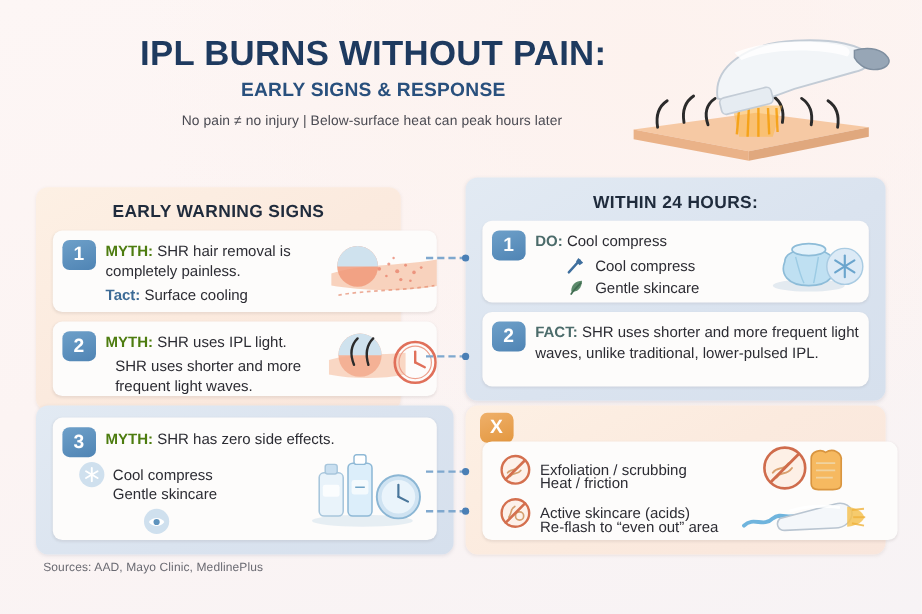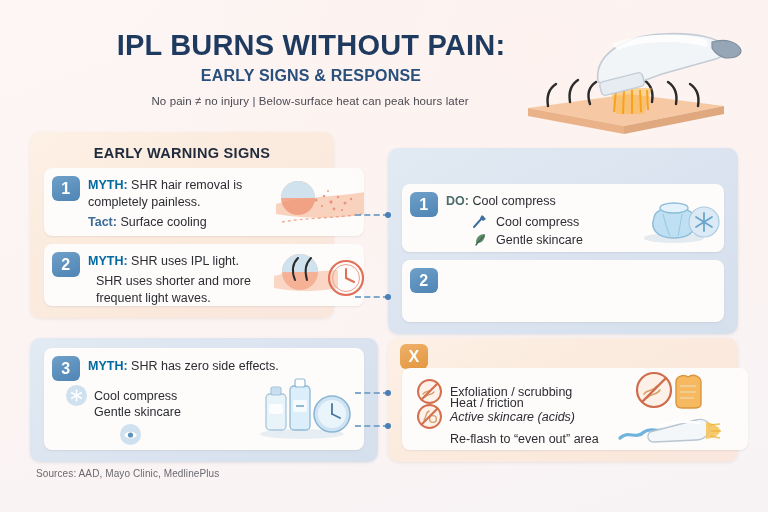--- a/index.html
+++ b/index.html
@@ -44,21 +44,21 @@
   
   .panel { position: absolute; border-radius: 10px; }
   .panel-peach {
     background: linear-gradient(150deg, #fdf0e4 0%, #fbeade 50%, #f9e6dc 100%);
     box-shadow: 0 1px 3px rgba(120,90,70,.10);
   }
   .panel-blue {
     background: linear-gradient(150deg, #e2eaf3 0%, #dae3ef 55%, #d6e0ed 100%);
     box-shadow: 0 1px 3px rgba(70,90,120,.12);
   }
-  #panel-left-top   { left: 30px;  top: 132px; width: 304px; height: 186px; }
+  #panel-left-top   { left: 30px;  top: 156px; width: 304px; height: 186px; }
   #panel-right-top  { left: 388px; top: 148px; width: 350px; height: 186px; }
   #panel-left-bot   { left: 30px;  top: 338px; width: 348px; height: 124px; }
   #panel-right-bot  { left: 388px; top: 338px; width: 350px; height: 124px; }
 
   .panel-heading {
     position: absolute; top: 13px; left: 0; width: 100%;
     text-align: center;
     font-size: 14.5px; font-weight: bold; letter-spacing: .3px;
     color: #1f2b3c;
   }
@@ -78,21 +78,21 @@
     width: 28px; height: 25px;
     border-radius: 6px;
     display: flex; align-items: center; justify-content: center;
     font-size: 16px; font-weight: bold; color: #ffffff;
     letter-spacing: .5px;
   }
   .badge-blue   { background: linear-gradient(160deg,#6ea0c9,#4f84b4); }
   .badge-orange { background: linear-gradient(160deg,#efb06a,#e3973f); }
 
   .lbl { font-weight: bold; }
-  .lbl-myth  { color: #0369a1; }
+  .lbl-myth  { color: #4d7c0f; }
   .lbl-fact  { color: #4b6b6a; }
   .lbl-do    { color: #4b6b6a; }
   .lbl-dont  { color: #d08a2c; }
   .lbl-tact  { color: #3d6b96; }
 
   .card-line {
     position: absolute;
     font-size: 12.5px; color: #2c2c33; line-height: 1.32;
   }
   .card-sub {
@@ -245,20 +245,21 @@
               <line x1="72" y1="32" x2="72" y2="23" stroke="#e0705a" stroke-width="2" stroke-linecap="round"></line>
               <line x1="72" y1="32" x2="80" y2="36" stroke="#e0705a" stroke-width="2" stroke-linecap="round"></line>
             </g>
           </svg>
         </div>
       </div>
     </div>
   </div>
 
   <div class="panel panel-blue" id="panel-right-top">
+    <div class="panel-heading">WITHIN 24 HOURS:</div>
 
     <div class="card" style="left:14px; top:36px; width:322px; height:68px;">
       <div class="card-inner">
         <div class="badge badge-blue">1</div>
         <div class="card-line" style="left:44px; top:9px; width:190px;">
           <span class="lbl lbl-do">DO:</span>
           <span>Cool compress</span>
         </div>
 
         <div class="bullet-row" style="left:68px; top:28px;">
@@ -295,20 +296,24 @@
               <line x1="66" y1="39" x2="82" y2="29"></line>
             </g>
           </svg>
         </div>
       </div>
     </div>
 
     <div class="card" style="left:14px; top:112px; width:322px; height:62px;">
       <div class="card-inner">
         <div class="badge badge-blue">2</div>
+        <div class="card-line" style="left:44px; top:9px; width:270px;">
+          <span class="lbl lbl-fact">FACT:</span>
+          <span>SHR uses shorter and more frequent light waves, unlike traditional, lower-pulsed IPL.</span>
+        </div>
       </div>
     </div>
   </div>
 
   <div class="panel panel-blue" id="panel-left-bot">
     <div class="card" style="left:14px; top:10px; width:320px; height:102px;">
       <div class="card-inner">
         <div class="badge badge-blue">3</div>
         <div class="card-line" style="left:44px; top:10px; width:250px;">
           <span class="lbl lbl-myth">MYTH:</span>
@@ -384,21 +389,21 @@
               <line x1="5.5" y1="21.5" x2="21.5" y2="5.5" stroke="#d4704f" stroke-width="2.2" stroke-linecap="round"></line>
             </svg>
           </span>
           <span>Exfoliation / scrubbing</span>
         </div>
 
         <div class="bullet-row" style="left:48px; top:28px;">
           <span>Heat / friction</span>
         </div>
 
-        <div class="bullet-row" style="left:14px; top:35px;font-style:italic;">
+        <div class="bullet-row" style="left:14px; top:46px;">
           <span class="nosign">
             <svg width="27" height="27" viewBox="0 0 27 27">
               <circle cx="13.5" cy="13.5" r="11.5" fill="#fdf1ea" stroke="#d4704f" stroke-width="2"></circle>
               <path d="M8 17 C11 13 9 10 13 8" stroke="#d4a070" stroke-width="1.4" fill="none" stroke-linecap="round"></path>
               <circle cx="17" cy="16" r="3.4" fill="none" stroke="#d4a070" stroke-width="1.4"></circle>
               <line x1="5.5" y1="21.5" x2="21.5" y2="5.5" stroke="#d4704f" stroke-width="2.2" stroke-linecap="round"></line>
             </svg>
           </span>
           <span>Active skincare (acids)</span>
         </div>

